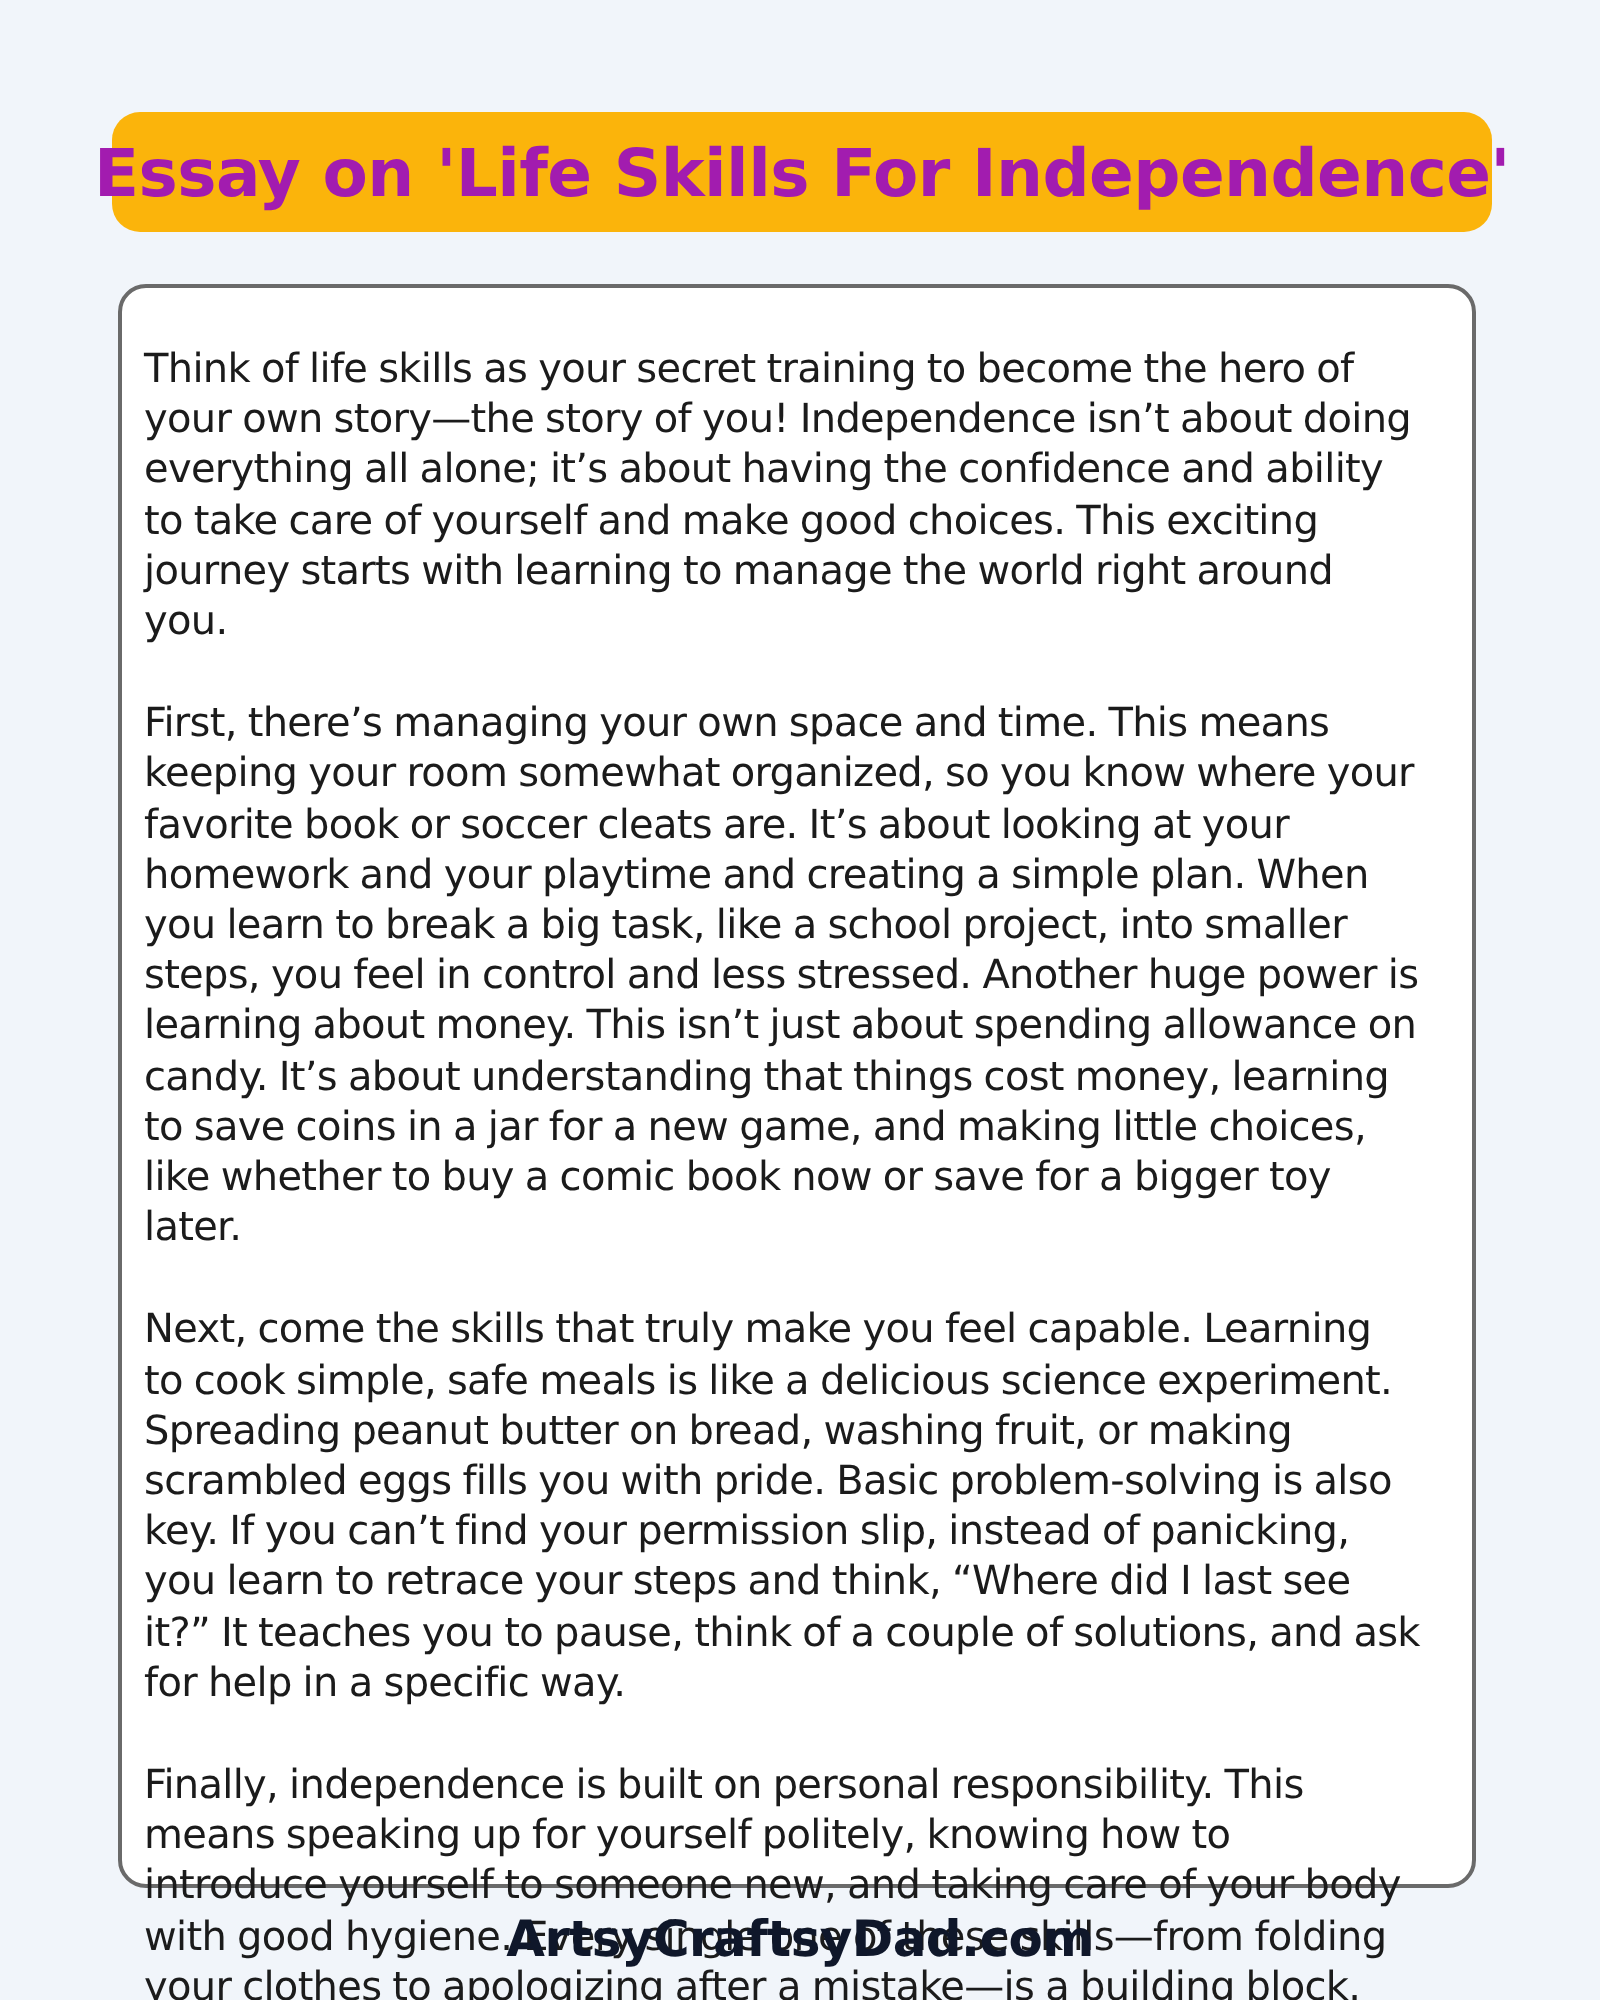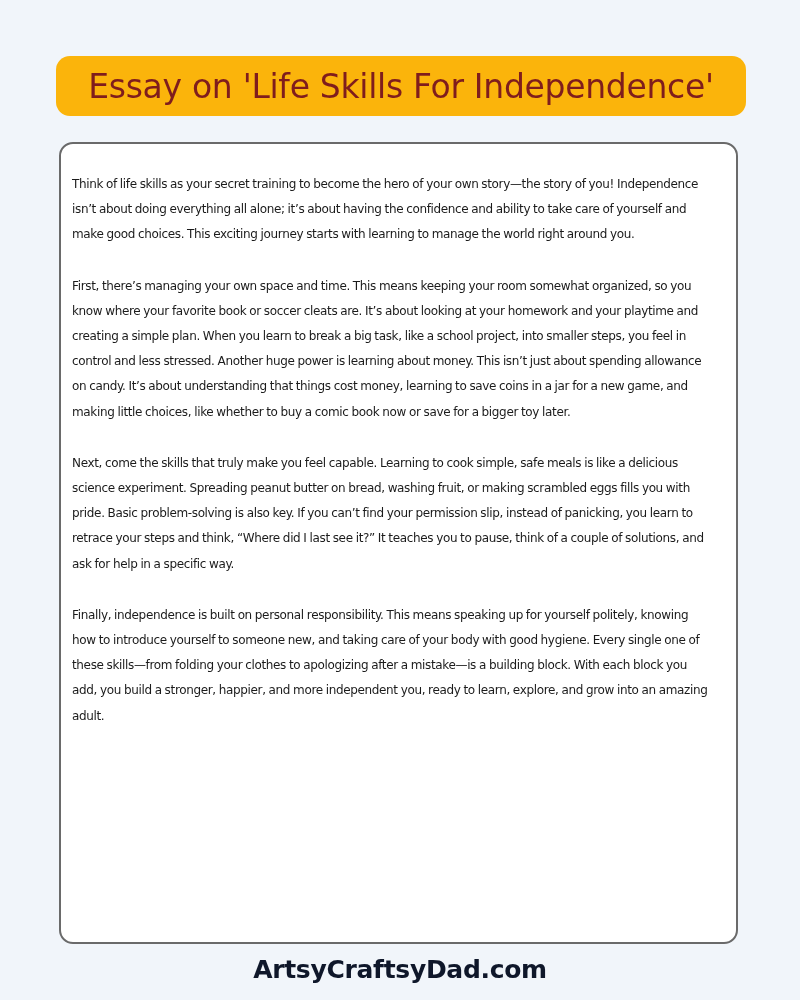--- a/index.html
+++ b/index.html
@@ -22,42 +22,42 @@
       height: 60px;
       background: #fbb40b;
       border-radius: 14px;
       display: flex;
       align-items: center;
       justify-content: center;
     }
     .title-pill h1 {
       margin: 0;
       font-family: "DejaVu Sans", sans-serif;
-      font-weight: normal;
+      font-weight: bold;
       font-size: 33px;
-      color: #7f1d1d;
+      color: #a21caf;
       letter-spacing: -0.3px;
       white-space: nowrap;
     }
     .card {
       position: absolute;
       left: 59px;
       top: 142px;
       width: 679px;
       height: 802px;
       background: #ffffff;
       border: 2px solid #6a6a6a;
       border-radius: 14px;
       box-sizing: border-box;
       padding: 28px 10px 0 11px;
     }
     .card p {
       margin: 0 16px 26px 0;
       font-family: "DejaVu Sans", sans-serif;
-      font-size: 12px;
+      font-size: 20px;
       line-height: 25.2px;
       color: #1b1b1b;
       letter-spacing: -0.35px;
       word-spacing: -0.5px;
     }
     .footer {
       position: absolute;
       left: 0;
       top: 955px;
       width: 800px;

